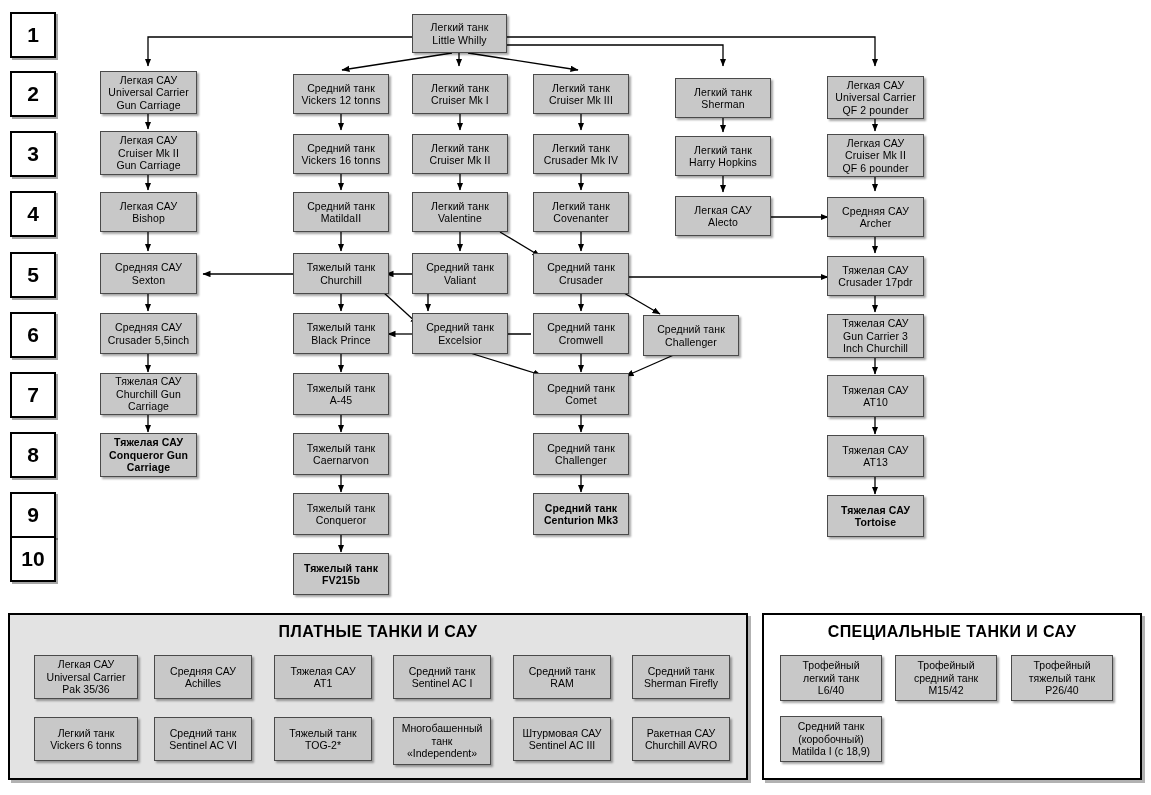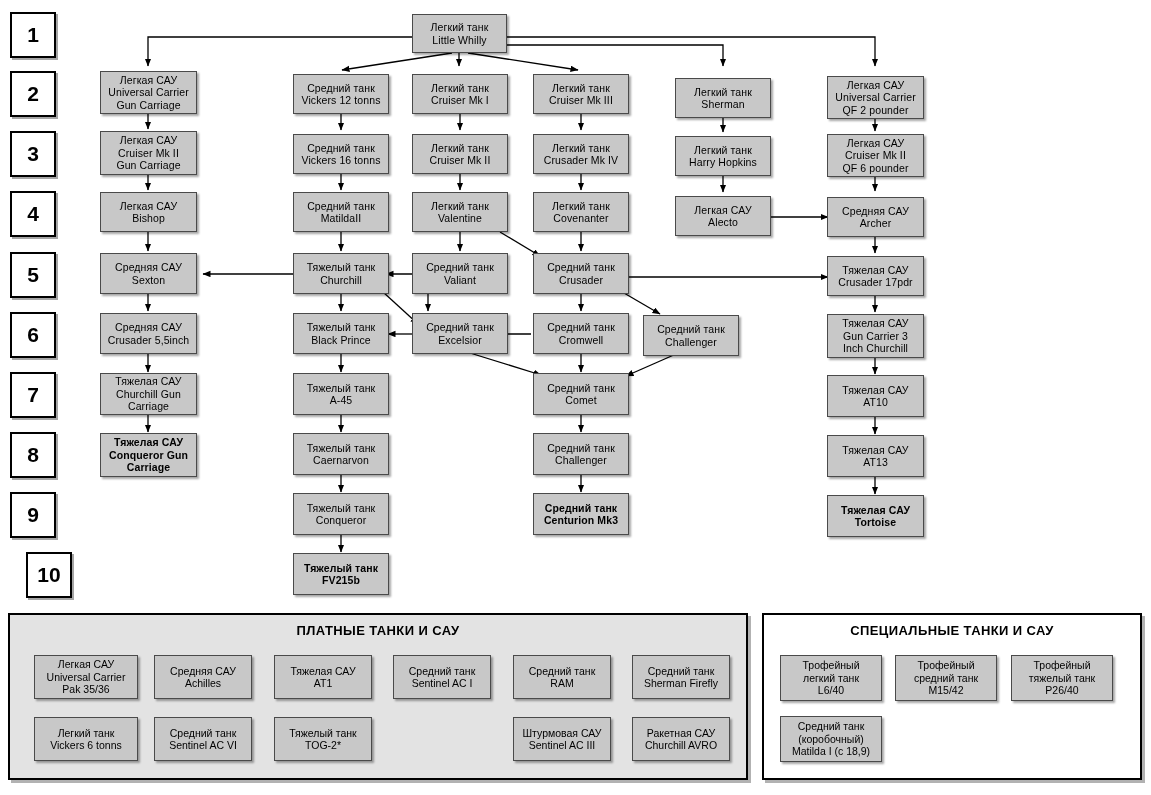--- a/index.html
+++ b/index.html
@@ -40,21 +40,21 @@
   
   .panel{
     position:absolute;
     background:#e3e3e3;
     border:2px solid #000;
     box-shadow:3px 3px 0 rgba(0,0,0,.30);
     box-sizing:border-box;
   }
   .panel-title{
     position:absolute;left:0;right:0;top:8px;
-    text-align:center;font-size:13px;font-weight:bold;
+    text-align:center;font-size:16px;font-weight:bold;
     color:#000;letter-spacing:.4px;
   }
   .pbox{
     position:absolute;background:#c8c8c8;border:1px solid #4a4a4a;
     box-shadow:2px 2px 2px rgba(0,0,0,.35);
     display:flex;flex-direction:column;align-items:center;justify-content:center;
     text-align:center;font-size:10.5px;line-height:12.5px;color:#000;
     box-sizing:border-box;
   }
   .pbox .ln{display:block;white-space:nowrap;}
@@ -146,21 +146,21 @@
 
   <div class="tier" style="left:10px;top:12px;">1</div>
   <div class="tier" style="left:10px;top:71px;">2</div>
   <div class="tier" style="left:10px;top:131px;">3</div>
   <div class="tier" style="left:10px;top:191px;">4</div>
   <div class="tier" style="left:10px;top:252px;">5</div>
   <div class="tier" style="left:10px;top:312px;">6</div>
   <div class="tier" style="left:10px;top:372px;">7</div>
   <div class="tier" style="left:10px;top:432px;">8</div>
   <div class="tier" style="left:10px;top:492px;">9</div>
-  <div class="tier" style="left:10px;top:552px;margin-left:16px;">10</div>
+  <div class="tier" style="left:10px;top:536px;">10</div>
 
   <div class="node" style="left:412px;top:14px;width:95px;height:39px;">
       <span class="ln">Легкий танк</span>
       <span class="ln">Little Whilly</span>
     </div>
 
   <div class="node" style="left:100px;top:71px;width:97px;height:43px;">
       <span class="ln">Легкая САУ</span>
       <span class="ln">Universal Carrier</span>
       <span class="ln">Gun Carriage</span>
@@ -374,20 +374,25 @@
         <span class="ln">Vickers 6 tonns</span>
       </div>
     <div class="pbox" style="left:144px;top:102px;width:98px;height:44px;">
         <span class="ln">Средний танк</span>
         <span class="ln">Sentinel AC VI</span>
       </div>
     <div class="pbox" style="left:264px;top:102px;width:98px;height:44px;">
         <span class="ln">Тяжелый танк</span>
         <span class="ln">TOG-2*</span>
       </div>
+    <div class="pbox" style="left:383px;top:102px;width:98px;height:48px;">
+        <span class="ln">Многобашенный</span>
+        <span class="ln">танк</span>
+        <span class="ln">«Independent»</span>
+      </div>
     <div class="pbox" style="left:622px;top:102px;width:98px;height:44px;">
         <span class="ln">Ракетная САУ</span>
         <span class="ln">Churchill AVRO</span>
       </div>
     <div class="pbox" style="left:503px;top:102px;width:98px;height:44px;">
         <span class="ln">Штурмовая САУ</span>
         <span class="ln">Sentinel AC III</span>
       </div>
   </div>
 

